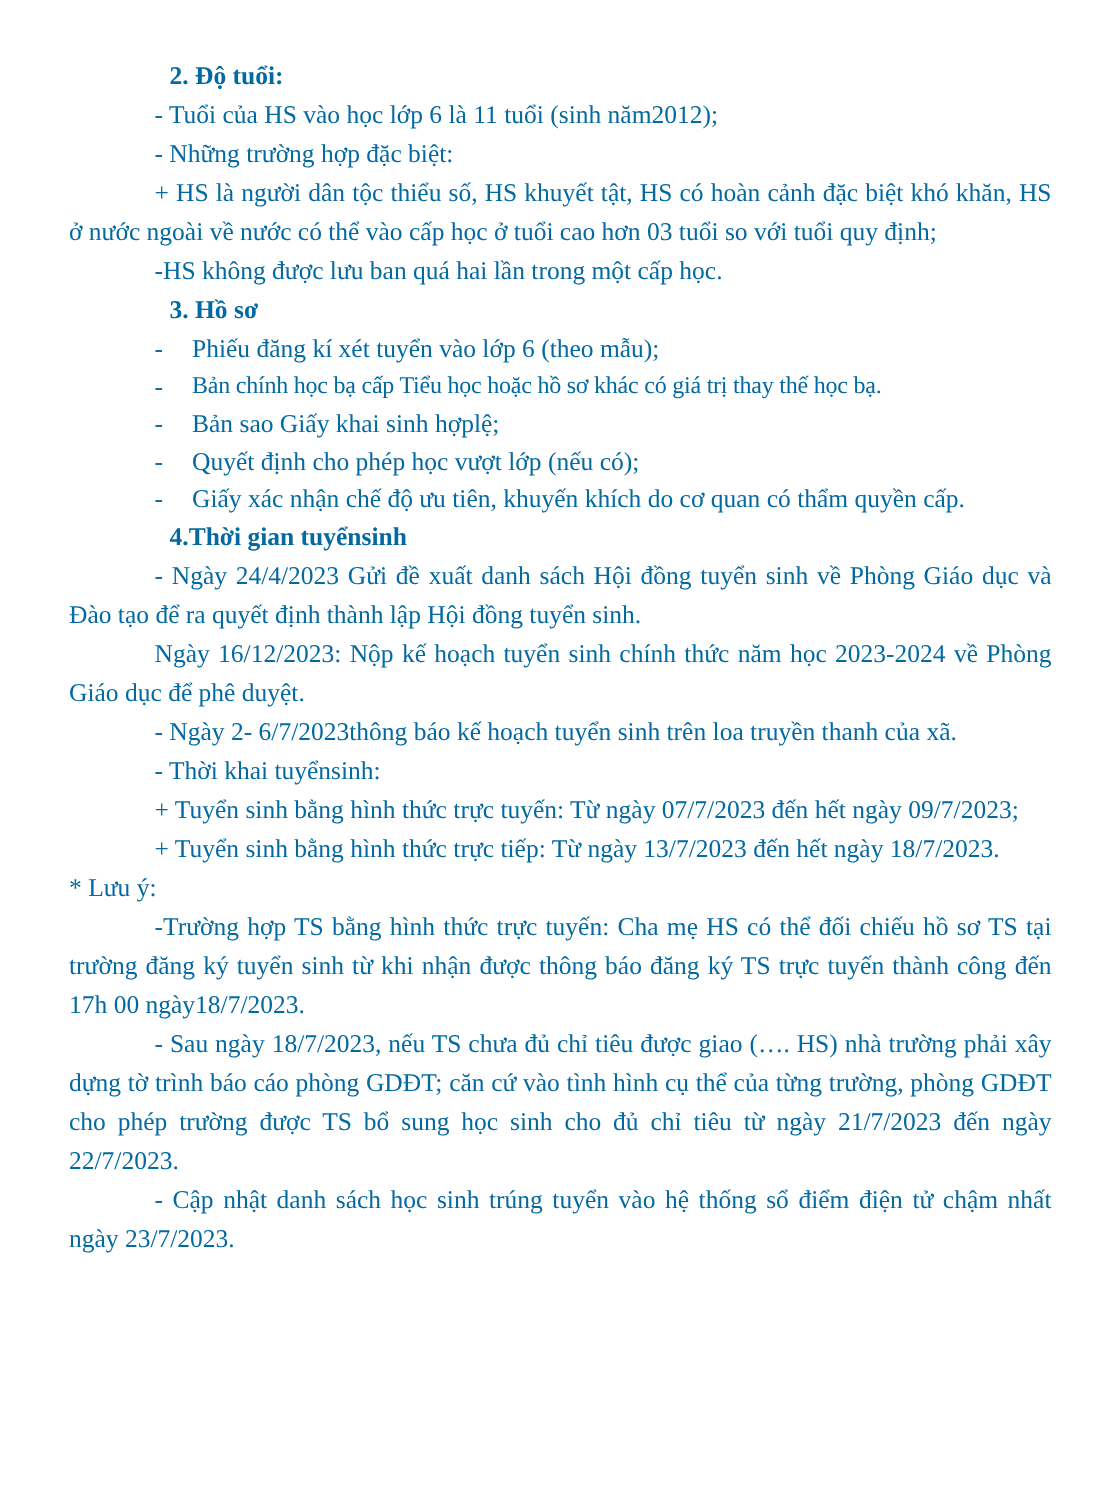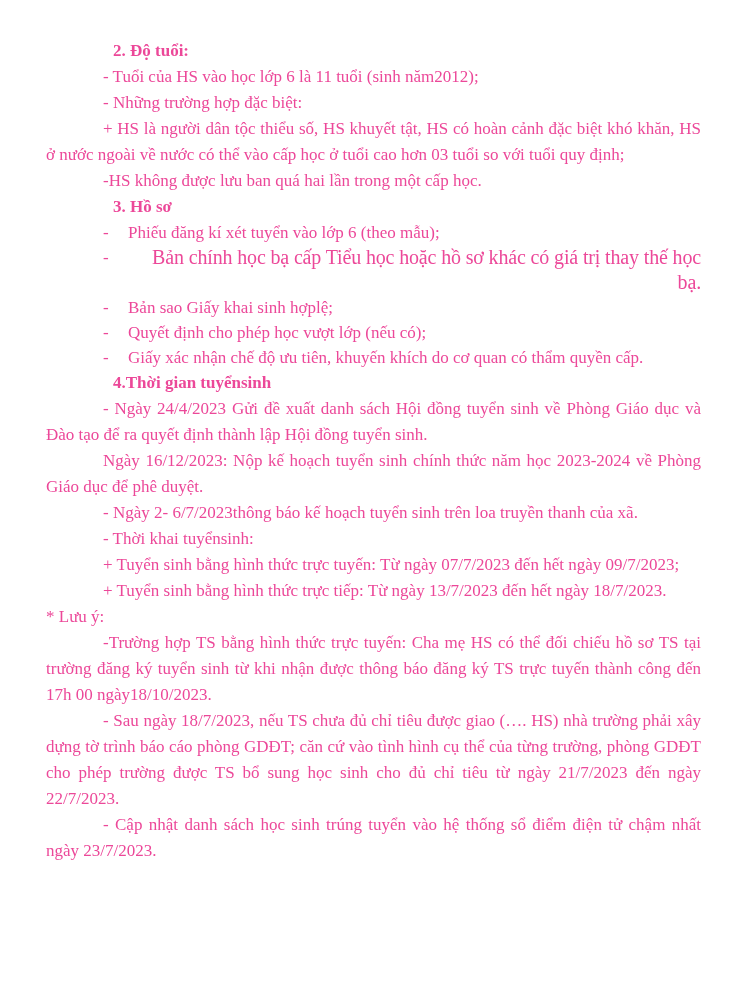--- a/index.html
+++ b/index.html
@@ -6,38 +6,38 @@
   .page {
     position: relative;
     box-sizing: border-box;
     width: 737px;
     height: 1007px;
     background: #ffffff;
     padding: 38px 36px 0 46px;
     font-family: "Liberation Serif", "DejaVu Serif", serif;
     font-size: 17px;
     line-height: 26px;
-    color: #ec4899;
+    color: #0369a1;
     overflow: hidden;
   }
   p, h3, ul { margin: 0; padding: 0; }
   .para { text-align: justify; text-indent: 57px; }
   .para.flush { text-indent: 0; text-align: left; }
   .hd {
     font-weight: bold;
     font-size: 17px;
     line-height: 26px;
     text-align: left;
     text-indent: 67px;
   }
   .doc-list { list-style: none; }
   .doc-list li { display: flex; line-height: 25px; }
   .doc-list .marker { flex: 0 0 25px; width: 25px; padding-left: 57px; }
   .doc-list .li-text { flex: 1 1 auto; }
-  .condensed { font-size: 20px; letter-spacing: -0.15px; text-align: right; }
+  .condensed { font-size: 16px; letter-spacing: -0.15px; }
 </style>
 </head>
 <body>
 
 <div class="page">
 
   <h3 class="hd">2. Độ tuổi:</h3>
   <p class="para">- Tuổi của HS vào học lớp 6 là 11 tuổi (sinh năm2012);</p>
   <p class="para">- Những trường hợp đặc biệt:</p>
   <p class="para">+ HS là người dân tộc thiểu số, HS khuyết tật, HS có hoàn cảnh đặc biệt khó khăn, HS ở nước ngoài về nước có thể vào cấp học ở tuổi cao hơn 03 tuổi so với tuổi quy định;</p>
@@ -69,17 +69,17 @@
 
   <h3 class="hd">4.Thời gian tuyểnsinh</h3>
   <p class="para">- Ngày 24/4/2023 Gửi đề xuất danh sách Hội đồng tuyển sinh về Phòng Giáo dục và Đào tạo để ra quyết định thành lập Hội đồng tuyển sinh.</p>
   <p class="para">Ngày 16/12/2023: Nộp kế hoạch tuyển sinh chính thức năm học 2023-2024 về Phòng Giáo dục để phê duyệt.</p>
   <p class="para">- Ngày 2- 6/7/2023thông báo kế hoạch tuyển sinh trên loa truyền thanh của xã.</p>
   <p class="para">- Thời khai tuyểnsinh:</p>
   <p class="para">+ Tuyển sinh bằng hình thức trực tuyến: Từ ngày 07/7/2023 đến hết ngày 09/7/2023;</p>
   <p class="para">+ Tuyển sinh bằng hình thức trực tiếp: Từ ngày 13/7/2023 đến hết ngày 18/7/2023.</p>
 
   <p class="para flush">* Lưu ý:</p>
-  <p class="para">-Trường hợp TS bằng hình thức trực tuyến: Cha mẹ HS có thể đối chiếu hồ sơ TS tại trường đăng ký tuyển sinh từ khi nhận được thông báo đăng ký TS trực tuyến thành công đến 17h 00 ngày18/10/2023.</p>
+  <p class="para">-Trường hợp TS bằng hình thức trực tuyến: Cha mẹ HS có thể đối chiếu hồ sơ TS tại trường đăng ký tuyển sinh từ khi nhận được thông báo đăng ký TS trực tuyến thành công đến 17h 00 ngày18/7/2023.</p>
   <p class="para">- Sau ngày 18/7/2023, nếu TS chưa đủ chỉ tiêu được giao (…. HS) nhà trường phải xây dựng tờ trình báo cáo phòng GDĐT; căn cứ vào tình hình cụ thể của từng trường, phòng GDĐT cho phép trường được TS bổ sung học sinh cho đủ chỉ tiêu từ ngày 21/7/2023 đến ngày 22/7/2023.</p>
   <p class="para">- Cập nhật danh sách học sinh trúng tuyển vào hệ thống sổ điểm điện tử chậm nhất ngày 23/7/2023.</p>
 
 </div>
 
 </body></html>

